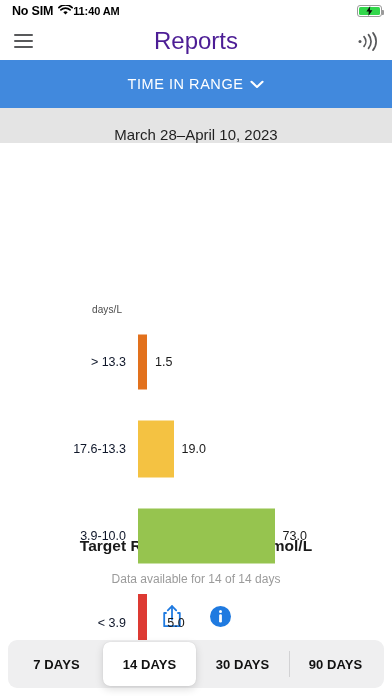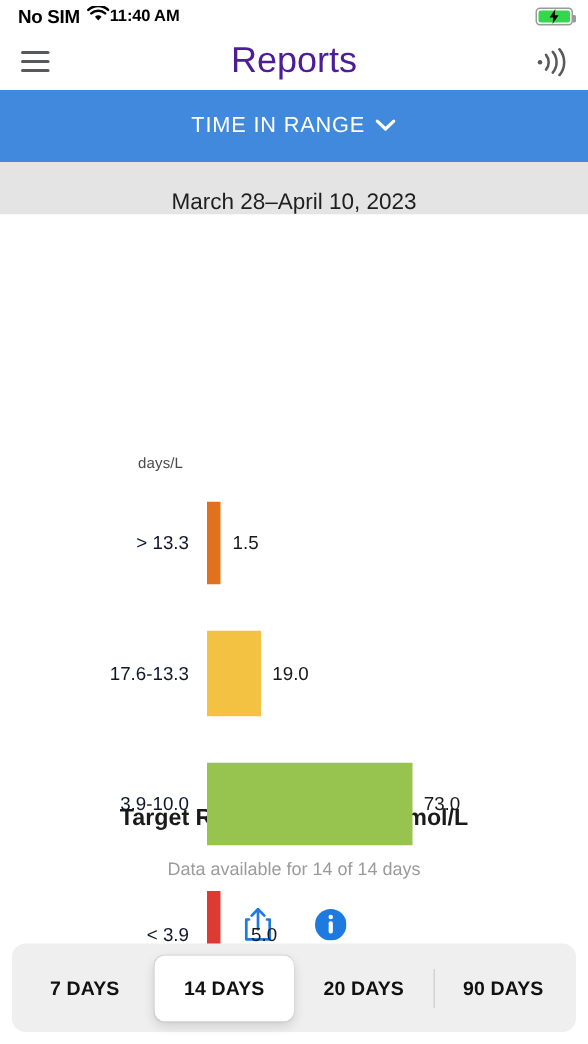--- a/index.html
+++ b/index.html
@@ -104,21 +104,21 @@
   
   .actions {
     display:flex; align-items:center; justify-content:center;
     gap:28px; margin-top:18px;
   }
   .act-btn { cursor:pointer; display:flex; align-items:center; justify-content:center; }
 
   
   .segmented-wrap {
     position:absolute; left:8px; right:8px; bottom:8px;
-    height:59px; background:#efeff0; border-radius:9px;
+    height:48px; background:#efeff0; border-radius:9px;
     display:flex; align-items:center; padding:2px;
   }
   .seg {
     flex:1; height:44px; display:flex; align-items:center; justify-content:center;
     font-size:13px; font-weight:600; color:#111; cursor:pointer;
     letter-spacing:0.1px; border-radius:7px; position:relative;
   }
   .seg.active {
     background:#ffffff;
     box-shadow:0 0 1px rgba(0,0,0,0.16), 0 3px 8px rgba(0,0,0,0.14);
@@ -231,17 +231,17 @@
         <circle cx="10.5" cy="10.5" r="10.5" fill="#1f7ae0"></circle>
         <circle cx="10.5" cy="5.4" r="1.5" fill="#ffffff"></circle>
         <rect x="9.1" y="8.2" width="2.8" height="8.2" rx="1.2" fill="#ffffff"></rect>
       </svg>
     </span>
   </div>
 
   <div class="segmented-wrap">
     <div class="seg">7 DAYS</div>
     <div class="seg active">14 DAYS</div>
-    <div class="seg">20 DAYS</div>
+    <div class="seg">30 DAYS</div>
     <div class="seg divider">90 DAYS</div>
   </div>
 
 </div>
 
 </body></html>

